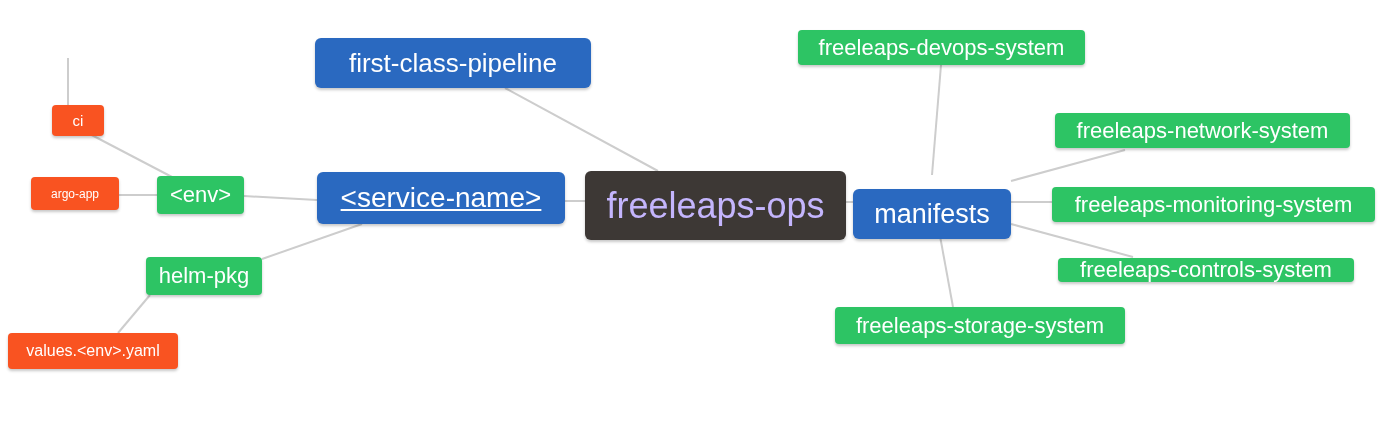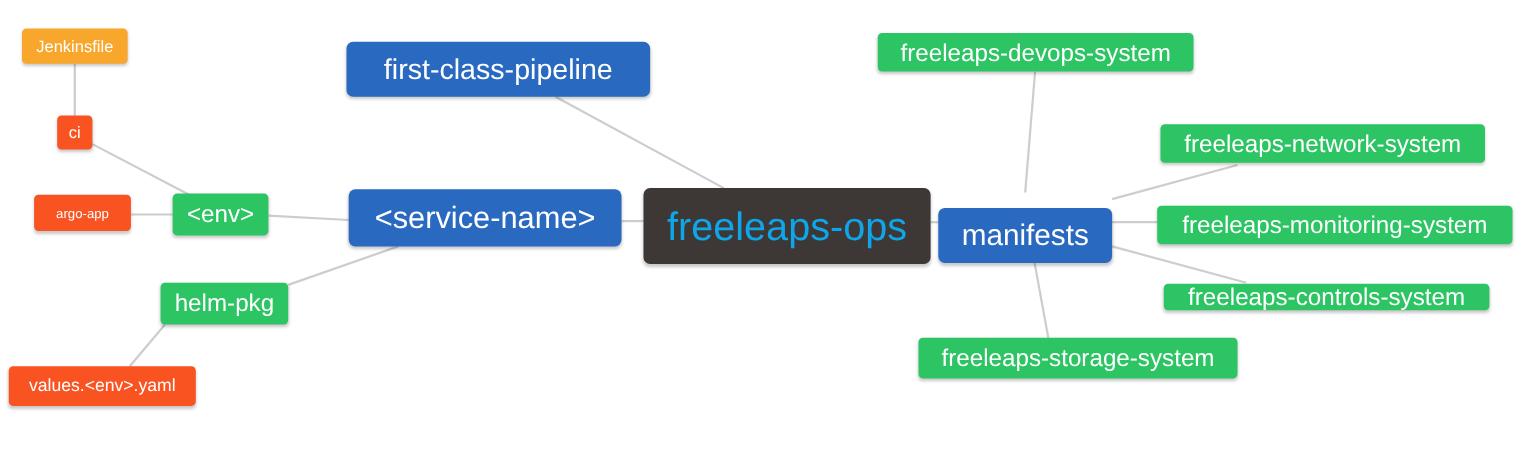--- a/index.html
+++ b/index.html
@@ -46,28 +46,27 @@
       <line x1="150" y1="295" x2="118" y2="333" stroke="#cdcdcd" stroke-width="2"></line>
       <line x1="505" y1="88" x2="658" y2="171" stroke="#cdcdcd" stroke-width="2"></line>
       <line x1="565" y1="201" x2="585" y2="201" stroke="#cdcdcd" stroke-width="2"></line>
       <line x1="846" y1="202" x2="853" y2="202" stroke="#cdcdcd" stroke-width="2"></line>
       <line x1="932" y1="175" x2="941" y2="65" stroke="#cdcdcd" stroke-width="2"></line>
       <line x1="1011" y1="181" x2="1125" y2="150" stroke="#cdcdcd" stroke-width="2"></line>
       <line x1="1011" y1="202" x2="1052" y2="202" stroke="#cdcdcd" stroke-width="2"></line>
       <line x1="1011" y1="224" x2="1133" y2="257" stroke="#cdcdcd" stroke-width="2"></line>
       <line x1="938" y1="225" x2="953" y2="307" stroke="#cdcdcd" stroke-width="2"></line>
     </svg>
-<div class="node" style="left: 20px; top: 26px; width: 96px; height: 32px; font-size: 15px; background: rgb(248, 166, 44); color: rgb(255, 255, 255); border-radius: 4px;">Jenkinsfile</div>
-    <div class="node" style="left: 52px; top: 105px; width: 32px; height: 31px; font-size: 15px; background: rgb(249, 83, 33); color: rgb(255, 255, 255); border-radius: 4px;">ci</div>
+    <div class="node" style="left: 52px; top: 105px; width: 52px; height: 31px; font-size: 15px; background: rgb(249, 83, 33); color: rgb(255, 255, 255); border-radius: 4px;">ci</div>
     <div class="node" style="left: 31px; top: 177px; width: 88px; height: 33px; font-size: 12px; background: rgb(249, 83, 33); color: rgb(255, 255, 255); border-radius: 4px;">argo-app</div>
     <div class="node" style="left: 157px; top: 176px; width: 87px; height: 38px; font-size: 22px; background: rgb(45, 196, 100); color: rgb(255, 255, 255); border-radius: 4px;">&lt;env&gt;</div>
     <div class="node" style="left: 146px; top: 257px; width: 116px; height: 38px; font-size: 22px; background: rgb(45, 196, 100); color: rgb(255, 255, 255); border-radius: 4px;">helm-pkg</div>
     <div class="node" style="left: 8px; top: 333px; width: 170px; height: 36px; font-size: 16px; background: rgb(249, 83, 33); color: rgb(255, 255, 255); border-radius: 4px;">values.&lt;env&gt;.yaml</div>
     <div class="node" style="left: 315px; top: 38px; width: 276px; height: 50px; font-size: 26px; background: rgb(42, 105, 192); color: rgb(255, 255, 255); border-radius: 6px;">first-class-pipeline</div>
-    <div class="node" style="left: 317px; top: 172px; width: 248px; height: 52px; font-size: 28px; background: rgb(42, 105, 192); color: rgb(255, 255, 255); border-radius: 6px;">&lt;service-name&gt;</div>
-    <div class="node" style="left: 585px; top: 171px; width: 261px; height: 69px; font-size: 36px; background: rgb(61, 56, 53); color: #0ea5e9; border-radius: 6px;">freeleaps-ops</div>
+    <div class="node" style="left: 317px; top: 172px; width: 248px; height: 52px; font-size: 28px; background: rgb(42, 105, 192); color: rgb(255, 255, 255); border-radius: 6px; text-decoration: underline;">&lt;service-name&gt;</div>
+    <div class="node" style="left: 585px; top: 171px; width: 261px; height: 69px; font-size: 36px; background: rgb(61, 56, 53); color: #c4b5fd; border-radius: 6px;">freeleaps-ops</div>
     <div class="node" style="left: 853px; top: 175px; width: 158px; height: 50px; font-size: 27px; background: rgb(42, 105, 192); color: rgb(255, 255, 255); border-radius: 6px; margin-top: 14px;">manifests</div>
     <div class="node" style="left: 798px; top: 30px; width: 287px; height: 35px; font-size: 22px; background: rgb(45, 196, 100); color: rgb(255, 255, 255); border-radius: 4px;">freeleaps-devops-system</div>
     <div class="node" style="left: 1055px; top: 113px; width: 295px; height: 35px; font-size: 22px; background: rgb(45, 196, 100); color: rgb(255, 255, 255); border-radius: 4px;">freeleaps-network-system</div>
     <div class="node" style="left: 1052px; top: 187px; width: 323px; height: 35px; font-size: 22px; background: rgb(45, 196, 100); color: rgb(255, 255, 255); border-radius: 4px;">freeleaps-monitoring-system</div>
     <div class="node" style="left: 1058px; top: 258px; width: 296px; height: 24px; font-size: 22px; background: rgb(45, 196, 100); color: rgb(255, 255, 255); border-radius: 4px;">freeleaps-controls-system</div>
     <div class="node" style="left: 815px; top: 307px; width: 290px; height: 37px; font-size: 22px; background: rgb(45, 196, 100); color: rgb(255, 255, 255); border-radius: 4px; margin-left: 20px;">freeleaps-storage-system</div>
   </div>
 
 </body></html>

